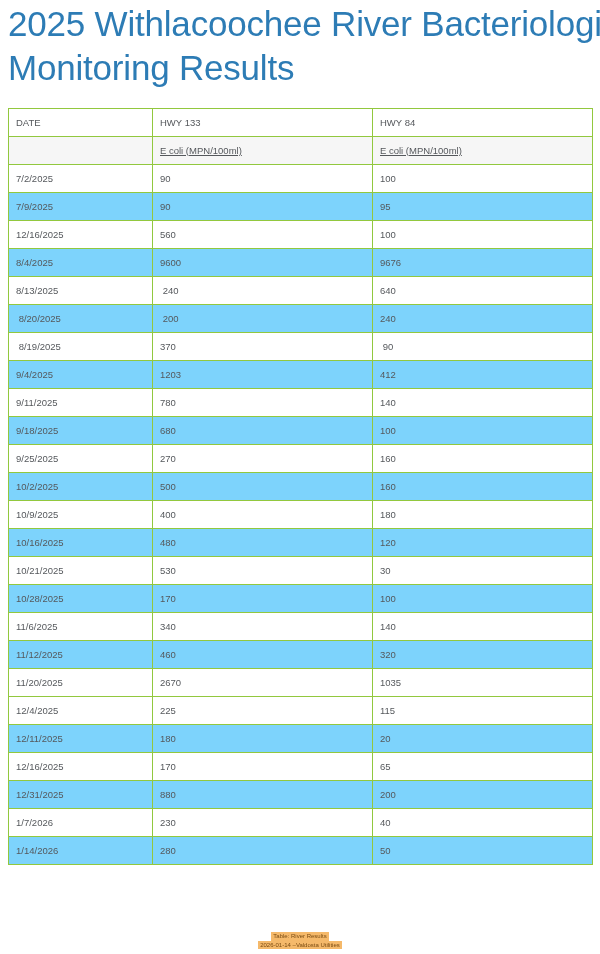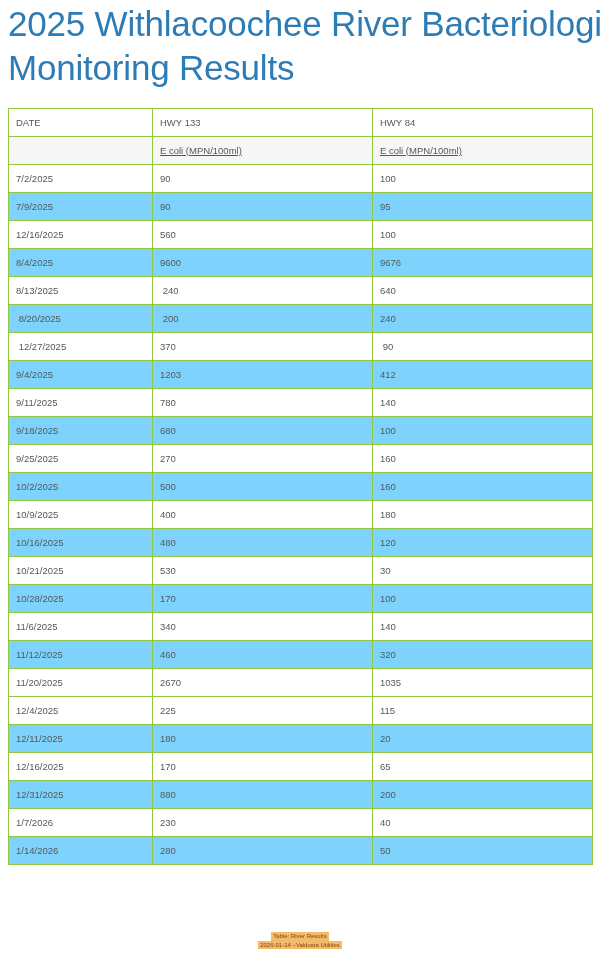--- a/index.html
+++ b/index.html
@@ -169,21 +169,21 @@
             <td>8/13/2025</td>
             <td> 240</td>
             <td>640</td>
           </tr>
           <tr class="alt">
             <td> 8/20/2025</td>
             <td> 200</td>
             <td>240</td>
           </tr>
           <tr class="plain">
-            <td> 12/27/2025</td>
+            <td> 8/19/2025</td>
             <td>370</td>
             <td> 90</td>
           </tr>
           <tr class="alt">
             <td>9/4/2025</td>
             <td>1203</td>
             <td>412</td>
           </tr>
           <tr class="plain">
             <td>9/11/2025</td>

